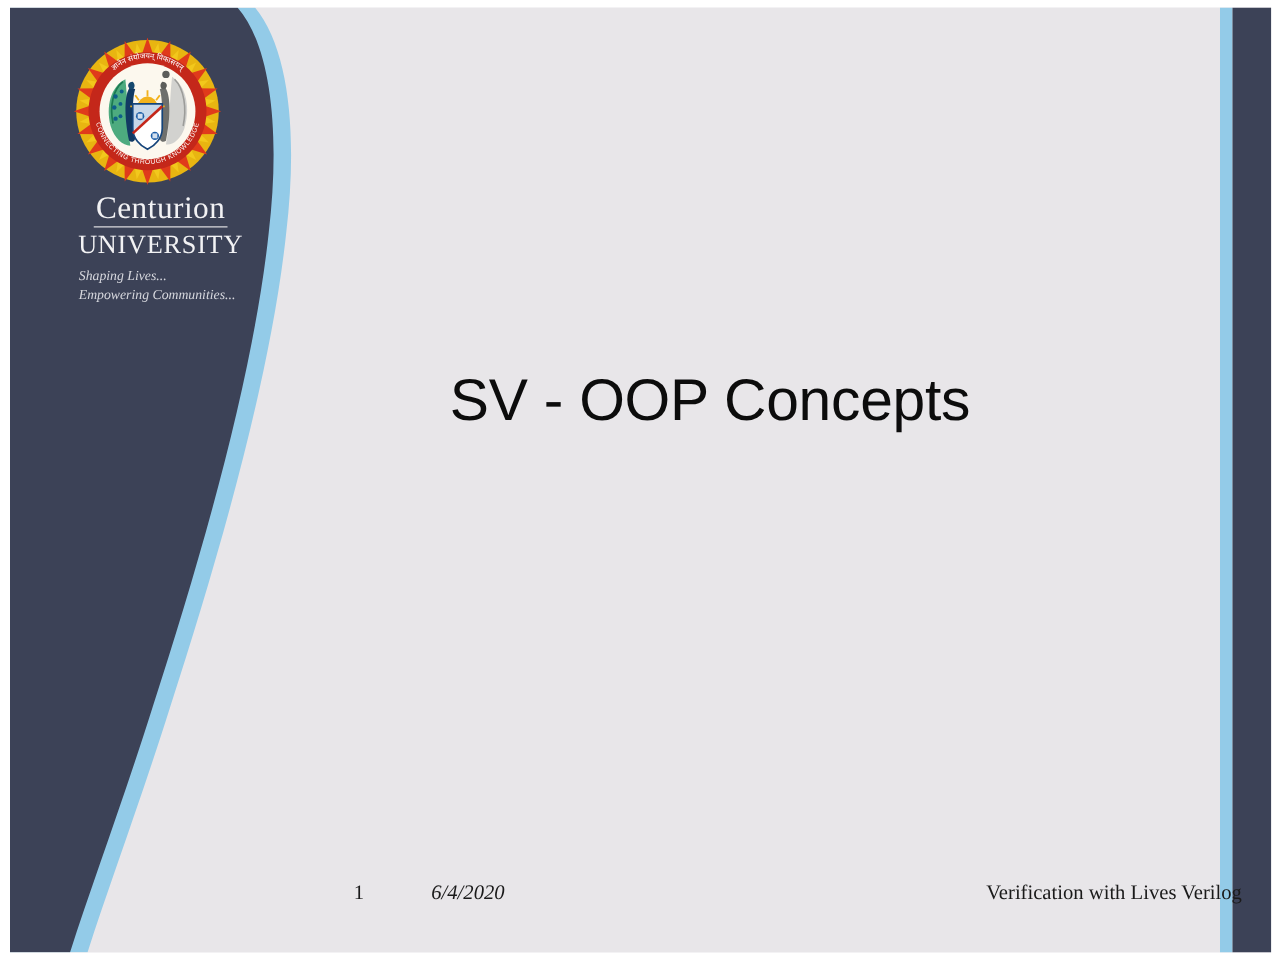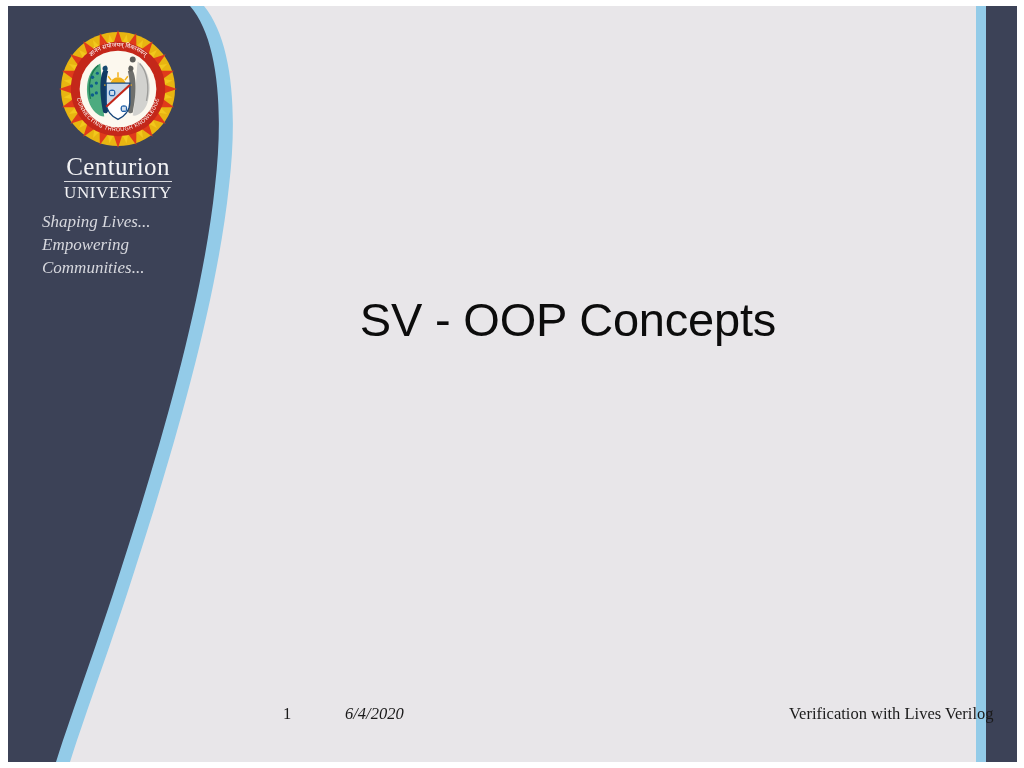--- a/index.html
+++ b/index.html
@@ -46,44 +46,44 @@
     position:absolute;
     left:30px; top:24px;
     width:160px;
     text-align:center;
   }
   #emblem {
     width:118px; height:118px;
     margin:0 auto 6px auto;
     display:block;
   }
-  #wordmark { color:#ffffff; }
+  #wordmark { color:#ffffff;margin-left:21px; }
   #wm-centurion {
     font-family:"Liberation Serif", serif;
     font-size:25px;
     letter-spacing:0.4px;
     line-height:1.02;
     color:#F2F2F4;
     border-bottom:1.6px solid #D9D9DD;
     display:inline-block;
     padding:0 2px 1px 2px;
   }
   #wm-university {
     font-family:"Liberation Serif", serif;
-    font-size:17px;
+    font-size:21px;
     letter-spacing:0.6px;
     line-height:1.18;
     color:#F2F2F4;
     display:block;
     margin-top:1px;
   }
   .tagline {
     font-family:"Liberation Serif", serif;
     font-style:italic;
-    font-size:17px;
+    font-size:11px;
     color:#D7D8DE;
     line-height:1.38;
     display:block;
     text-align:left;
     padding-left:4px;
   }
   #tagline-1 { margin-top:7px; }
 
   
   #title {

